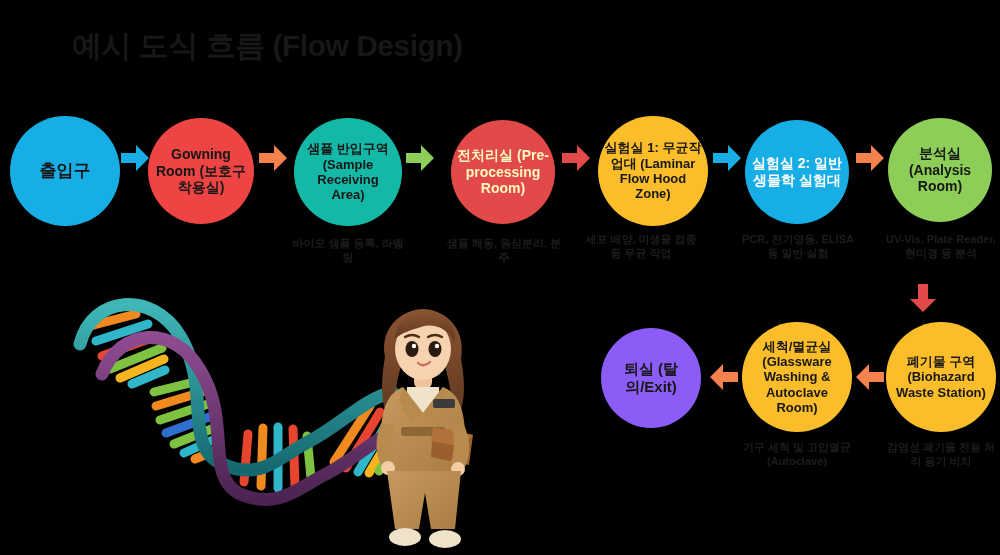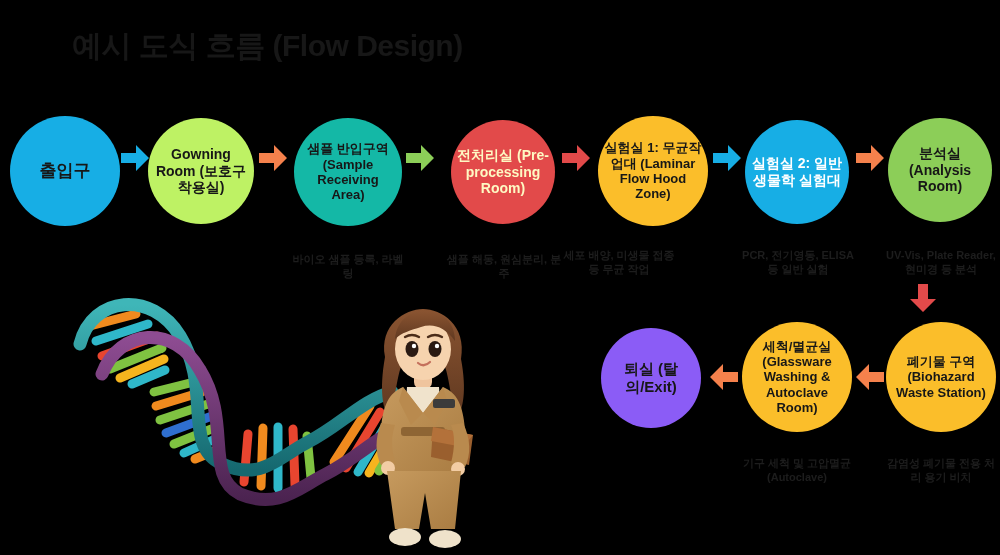--- a/index.html
+++ b/index.html
@@ -27,21 +27,20 @@
     padding:6px;
   }
   .node-label{display:block;width:100%;white-space:pre-line;}
 
   
   .caption{
     position:absolute;text-align:center;
     font-size:11px;font-weight:bold;line-height:1.28;
     color:#1d1d1d;white-space:pre-line;
     filter:blur(0.7px);
-    margin-top:16px;
   }
 
   
   .arrow{position:absolute;}
   .arrow svg{display:block;}
 
   
   .dna{position:absolute;left:62px;top:296px;width:350px;height:250px;}
   .dna svg{display:block;}
 
@@ -208,21 +207,21 @@
   </div>
   <div class="arrow" style="left:709px;top:362px;">
     <svg width="30" height="30" viewBox="0 0 30 30">
         <path d="M29,10 H14 V2 L1,15 L14,28 V20 H29 Z" fill="#F5814C"></path>
       </svg>
   </div>
 
   <div class="node" style="left:10px;top:116px;width:110px;height:110px;background:#17AEE5;color:#171717;font-size:17px;">
     <span class="node-label">출입구</span>
   </div>
-  <div class="node" style="left:148px;top:118px;width:106px;height:106px;background:#bef264;color:#171717;font-size:14px;">
+  <div class="node" style="left:148px;top:118px;width:106px;height:106px;background:#ef4444;color:#171717;font-size:14px;">
     <span class="node-label">Gowning Room (보호구 착용실)</span>
   </div>
   <div class="node" style="left:294px;top:118px;width:108px;height:108px;background:#14b8a6;color:#171717;font-size:13px;">
     <span class="node-label">샘플 반입구역 (Sample Receiving Area)</span>
   </div>
   <div class="node" style="left:451px;top:120px;width:104px;height:104px;background:#E24A4A;color:#fef9c3;font-size:14px;">
     <span class="node-label">전처리실 (Pre-processing Room)</span>
   </div>
   <div class="node" style="left:598px;top:116px;width:110px;height:110px;background:#FBBE2A;color:#171717;font-size:13px;">
     <span class="node-label">실험실 1: 무균작업대 (Laminar Flow Hood Zone)</span>
@@ -238,19 +237,19 @@
   </div>
   <div class="node" style="left:742px;top:322px;width:110px;height:110px;background:#FBBE2A;color:#171717;font-size:13px;">
     <span class="node-label">세척/멸균실 (Glassware Washing &amp; Autoclave Room)</span>
   </div>
   <div class="node" style="left:601px;top:328px;width:100px;height:100px;background:#8b5cf6;color:#171717;font-size:15px;">
     <span class="node-label">퇴실 (탈의/Exit)</span>
   </div>
 
   <div class="caption" style="left:288px;top:236px;width:120px;">바이오 샘플 등록, 라벨링</div>
   <div class="caption" style="left:445px;top:236px;width:118px;">샘플 해동, 원심분리, 분주</div>
-  <div class="caption" style="left:562px;top:232px;width:114px;">세포 배양, 미생물 접종 등 무균 작업</div>
+  <div class="caption" style="left:584px;top:232px;width:114px;">세포 배양, 미생물 접종 등 무균 작업</div>
   <div class="caption" style="left:742px;top:232px;width:112px;">PCR, 전기영동, ELISA 등 일반 실험</div>
   <div class="caption" style="left:886px;top:232px;width:110px;">UV-Vis, Plate Reader, 현미경 등 분석</div>
   <div class="caption" style="left:884px;top:440px;width:114px;">감염성 폐기물 전용 처리 용기 비치</div>
   <div class="caption" style="left:740px;top:440px;width:114px;">기구 세척 및 고압멸균(Autoclave)</div>
 
 </div>
 
 </body></html>

